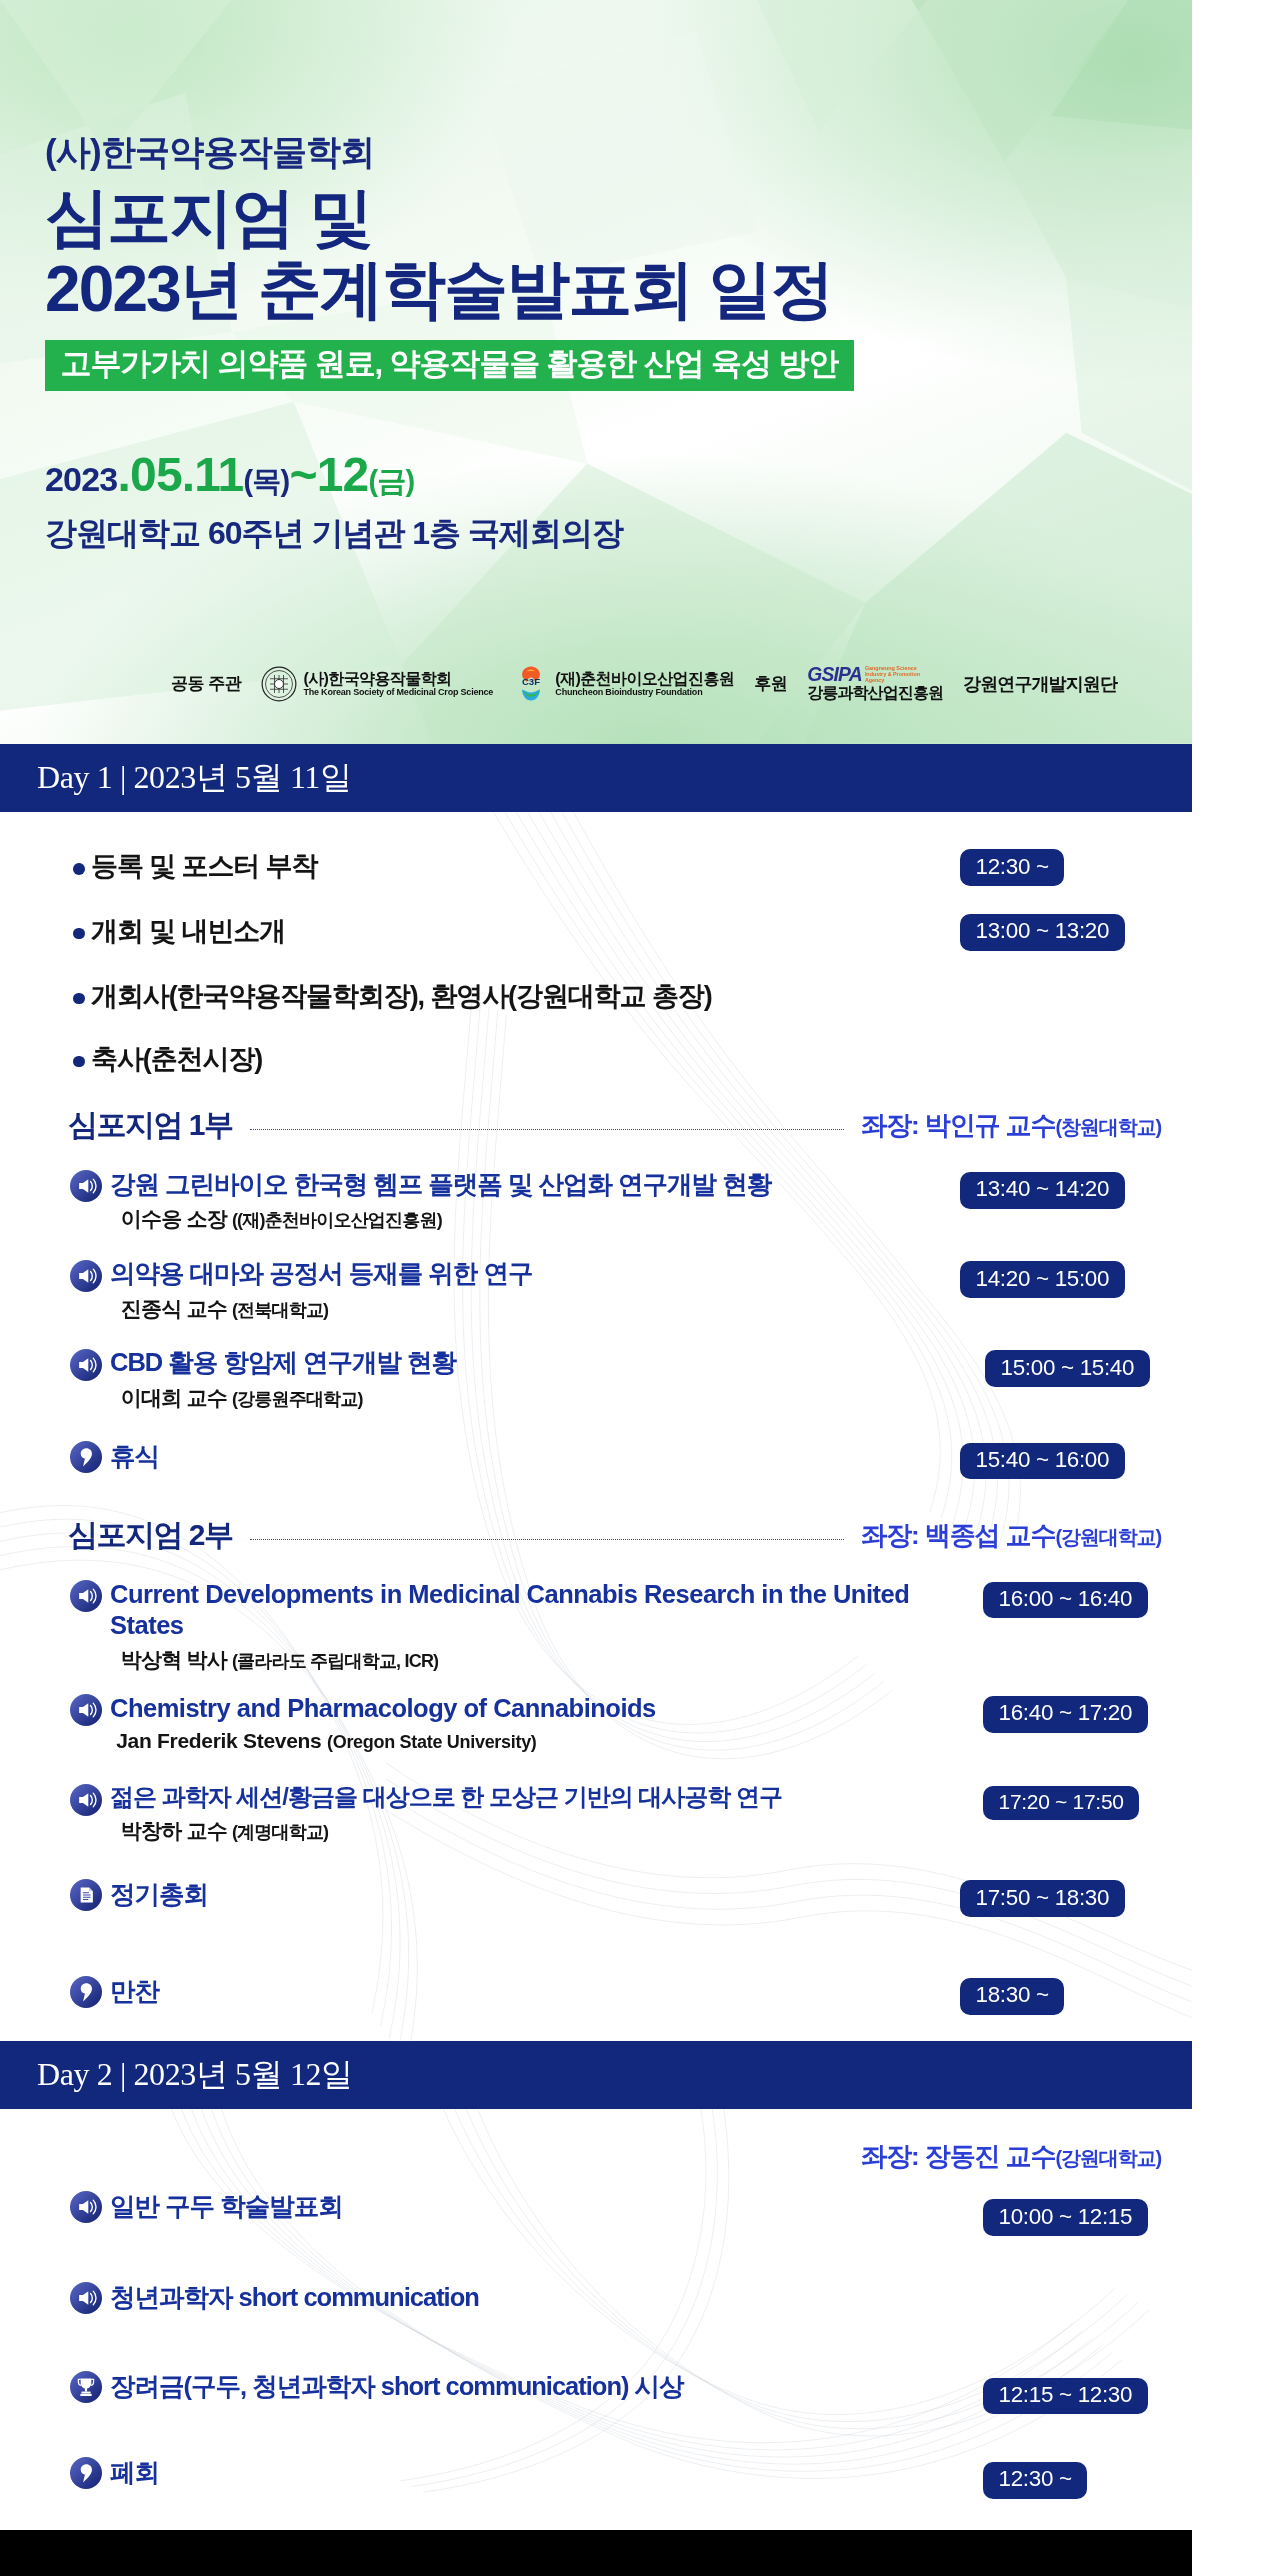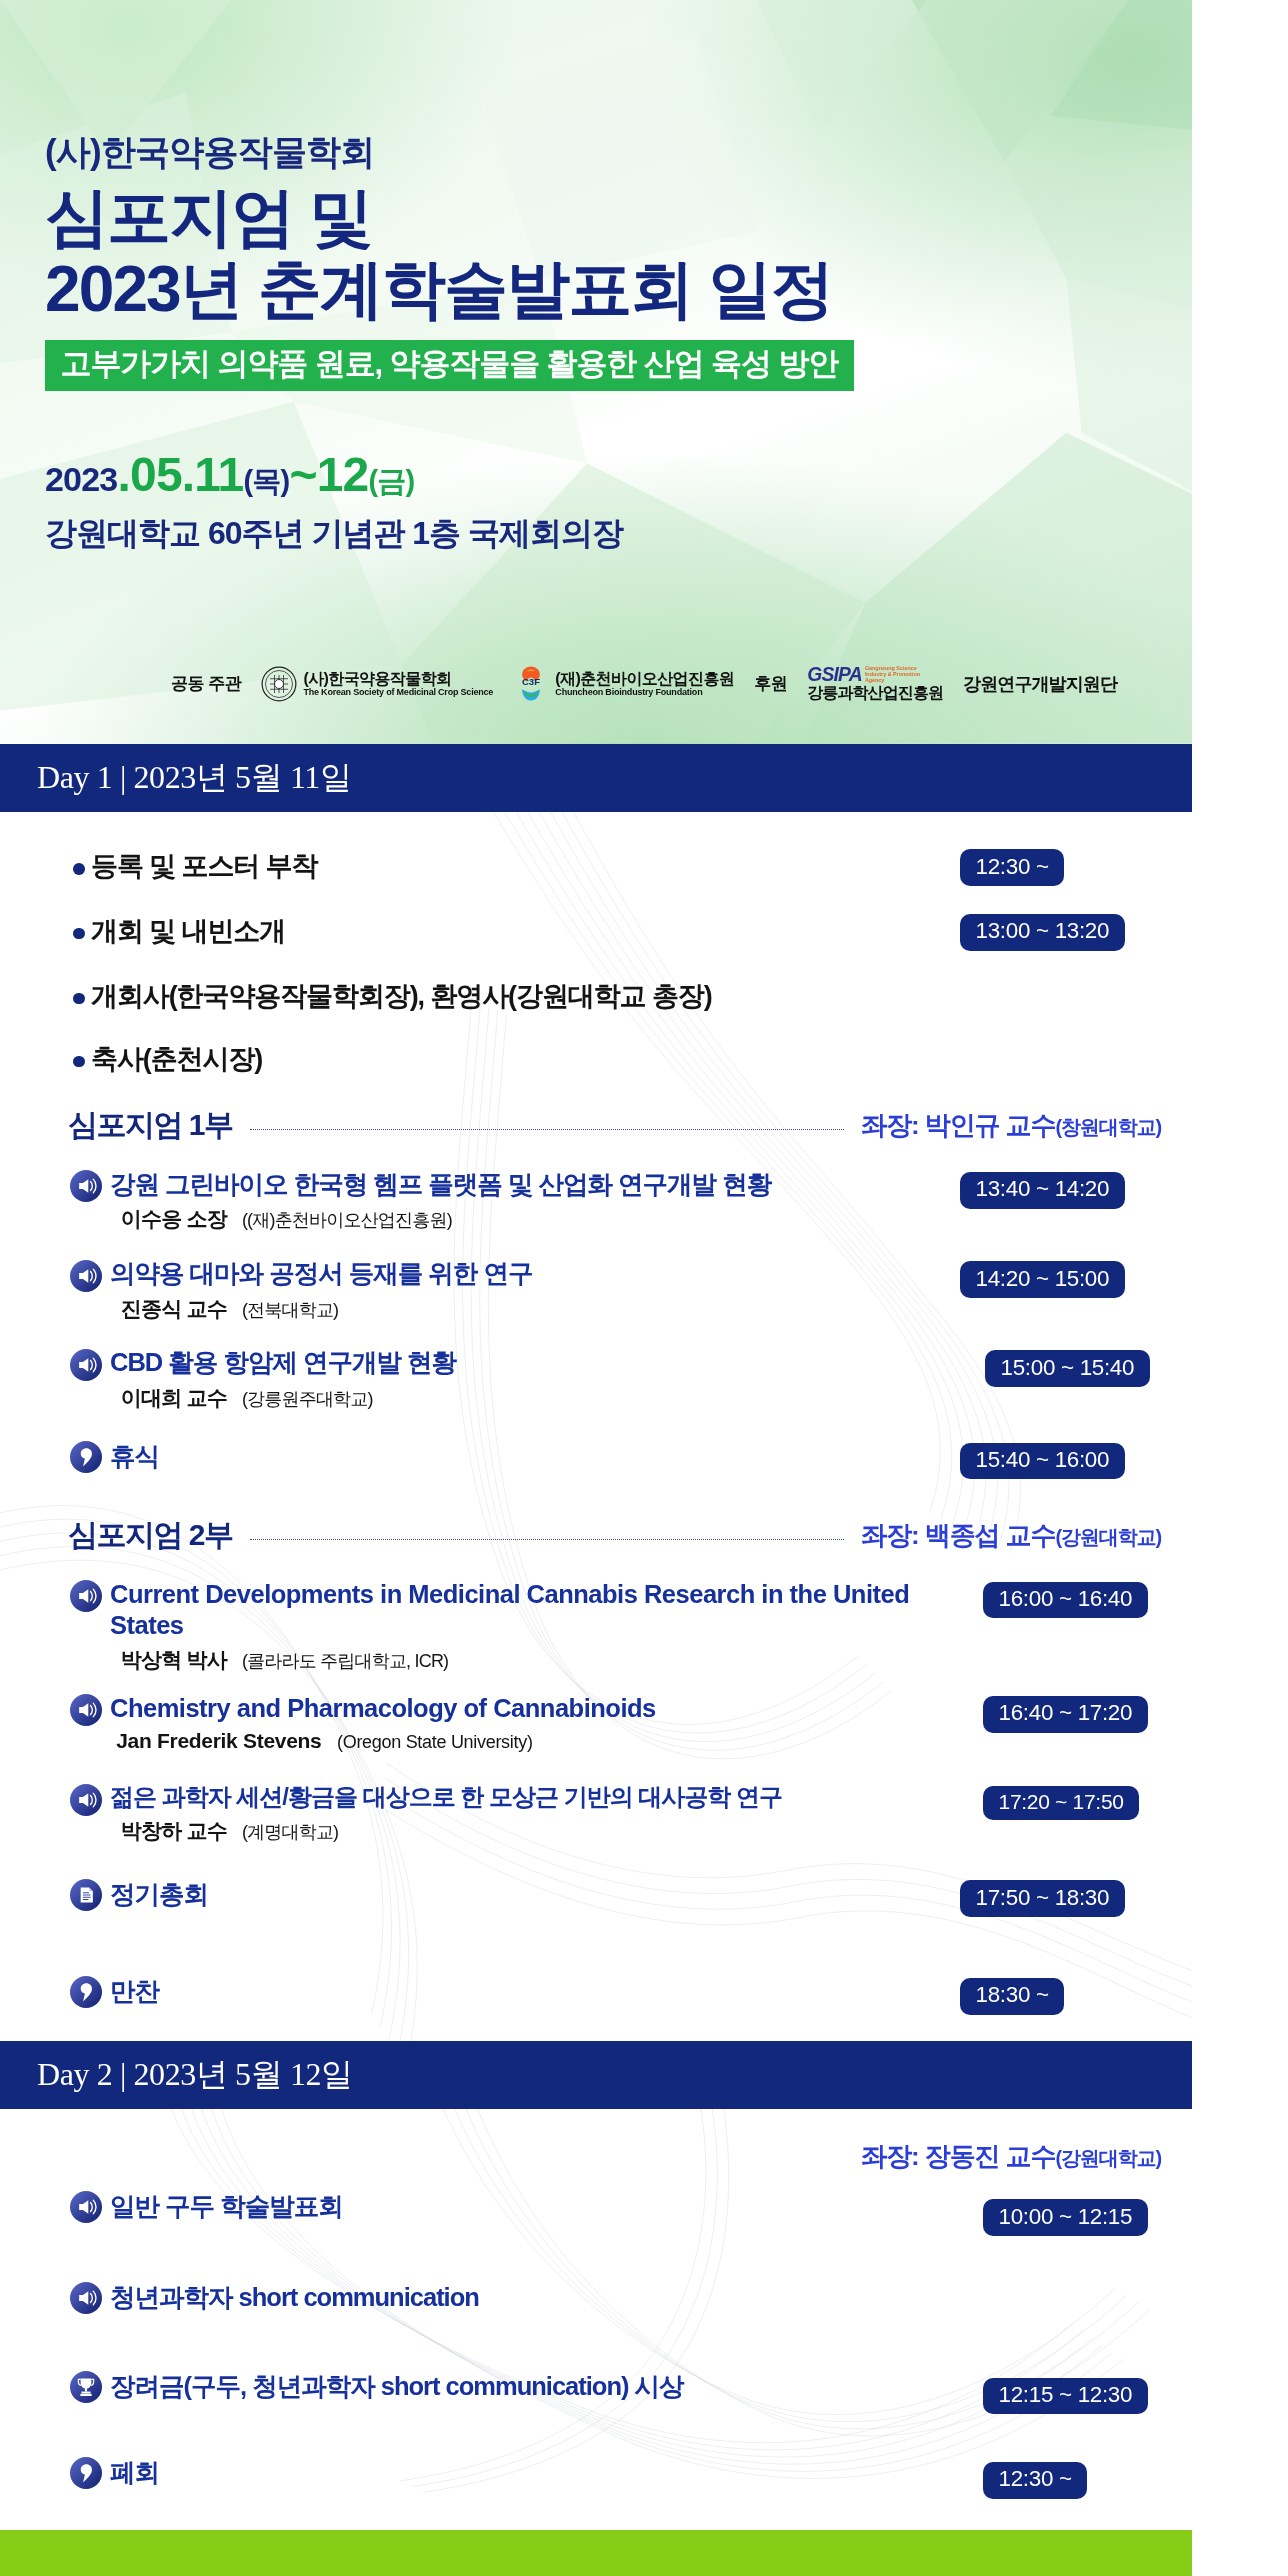--- a/index.html
+++ b/index.html
@@ -6,21 +6,21 @@
   html, body {
     width: 1288px;
     background: #ffffff;
     font-family: "Liberation Sans", "DejaVu Sans", sans-serif;
   }
   .poster {
     position: relative;
     width: 1192px;
     height: 2576px;
     overflow: hidden;
-    background: #84cc16;
+    background: #000000;
   }
 
   
   .hero {
     position: relative;
     width: 1288px;
     height: 744px;
     overflow: hidden;
     background:
       radial-gradient(ellipse 696px 464px at 88% 8%,  rgba(120,200,130,0.55), rgba(120,200,130,0) 70%),
@@ -231,21 +231,21 @@
   }
   .talk-title.en { font-weight: 700; letter-spacing: -0.5px; }
   .talk-speaker {
     margin-top: 5.4px;
     font-size: 21px;
     font-weight: 700;
     color: #141414;
     letter-spacing: -0.8px;
     padding-left: 10.8px;
   }
-  .talk-speaker .aff { font-size: 18px; font-weight: 400; margin-left: 10px; }
+  .talk-speaker .aff { font-size: 18px; font-weight: 700; }
   .talk-speaker.en { letter-spacing: -0.3px; }
 
   .simple {
     padding-left: 68px;
     position: relative;
     margin-bottom: 10.8px;
   }
   .simple .icon { position: absolute; left: 70px; top: 0px; width: 32px; height: 32px; }
   .simple .stitle {
     padding-left: 42px;

